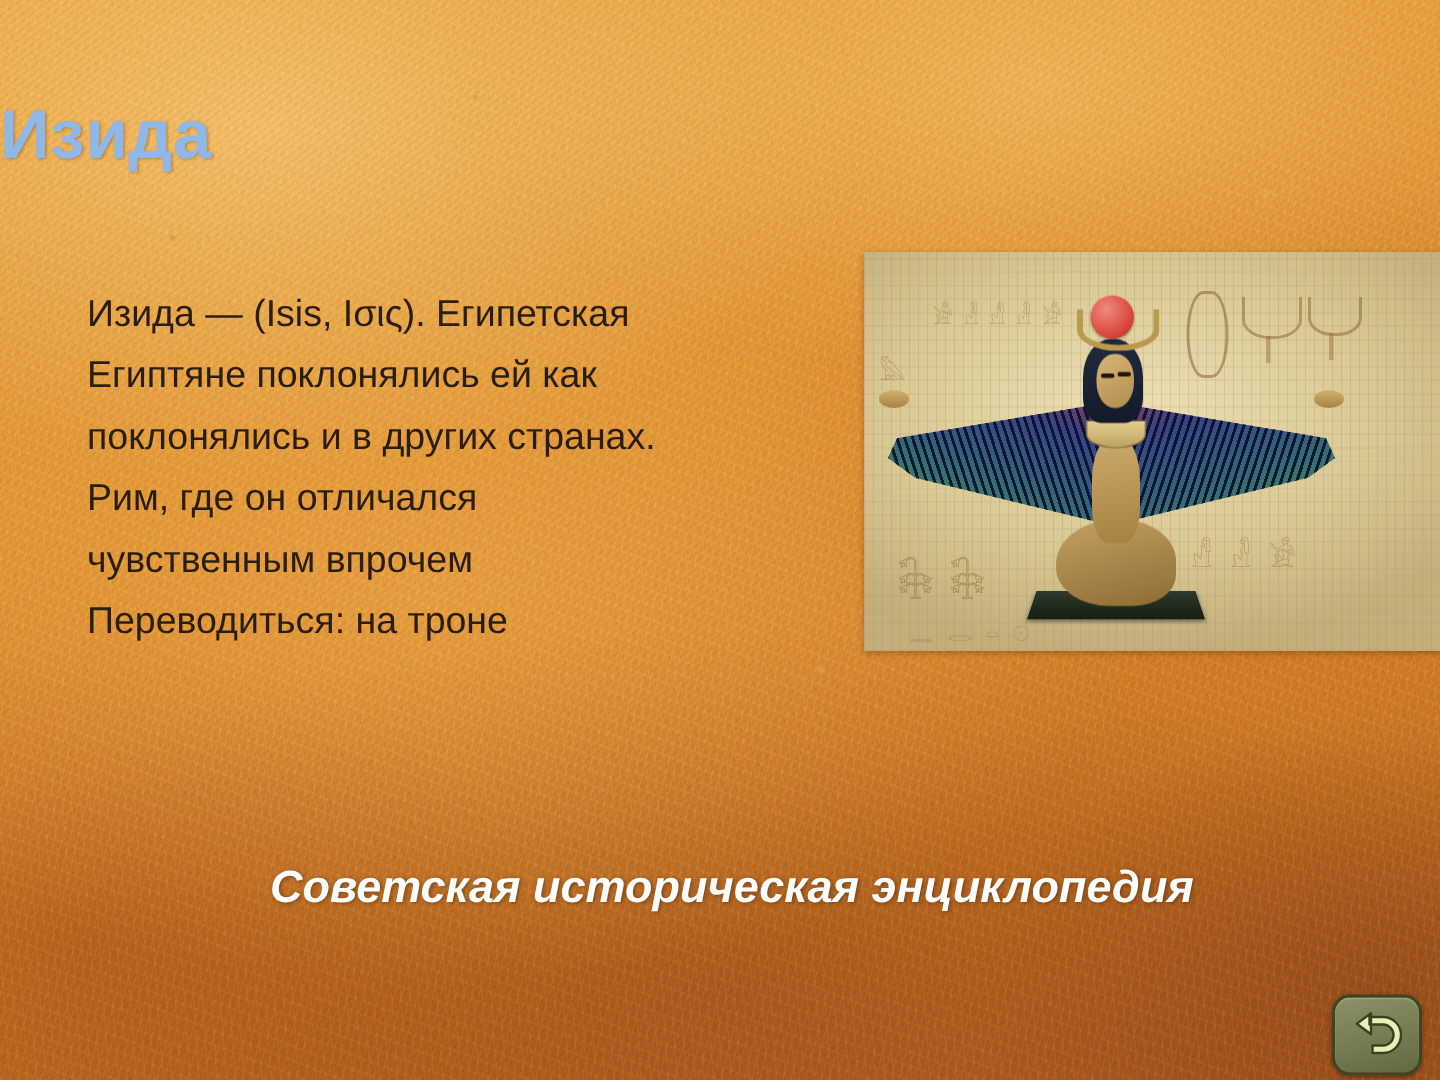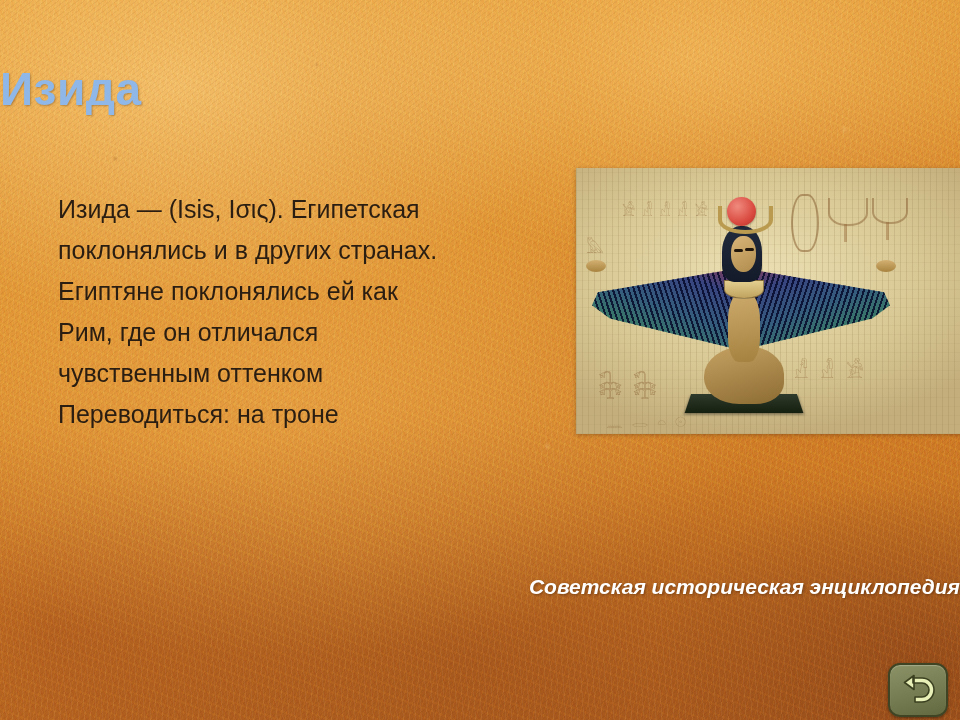--- a/index.html
+++ b/index.html
@@ -227,22 +227,22 @@
     border-radius: 50%;
   }
   #hand-left  { left: 10px;  }
   #hand-right { left: 300px; }
 
   
   #footer-caption {
     position: absolute;
     left: 16px; right: 0;
     top: 575px;
-    text-align: right;
-    font-size: 21px;
+    text-align: center;
+    font-size: 30px;
     font-weight: bold;
     font-style: italic;
     color: #ffffff;
     text-shadow: 1px 1px 3px rgba(70,34,8,0.55);
     z-index: 5;
   }
 
   
   #back-button {
     position: absolute;
@@ -268,24 +268,24 @@
 <div id="slide">
 
   <div id="grain-a"></div>
   <div id="grain-b"></div>
   <div id="grain-c"></div>
 
   <div id="title">Изида</div>
 
   <div id="body-text">
     <div class="body-line">Изида — (Isis, Ισις). Египетская</div>
+    <div class="body-line">Египтяне поклонялись ей как</div>
     <div class="body-line">поклонялись и в других странах.</div>
-    <div class="body-line">Египтяне поклонялись ей как</div>
     <div class="body-line">Рим, где он отличался</div>
-    <div class="body-line">чувственным оттенком</div>
+    <div class="body-line">чувственным впрочем</div>
     <div class="body-line">Переводиться: на троне</div>
   </div>
 
   <div id="illustration">
 
     <div class="cartouche" style="left:215px; top:26px; width:24px; height:54px;"></div>
     <div class="lotus-cap" style="left:252px; top:30px; width:36px; height:26px;"></div>
     <div class="lotus-stem" style="left:268px; top:56px; width:3px; height:18px;"></div>
     <div class="lotus-cap" style="left:296px; top:30px; width:32px; height:24px;"></div>
     <div class="lotus-stem" style="left:310px; top:54px; width:3px; height:18px;"></div>

